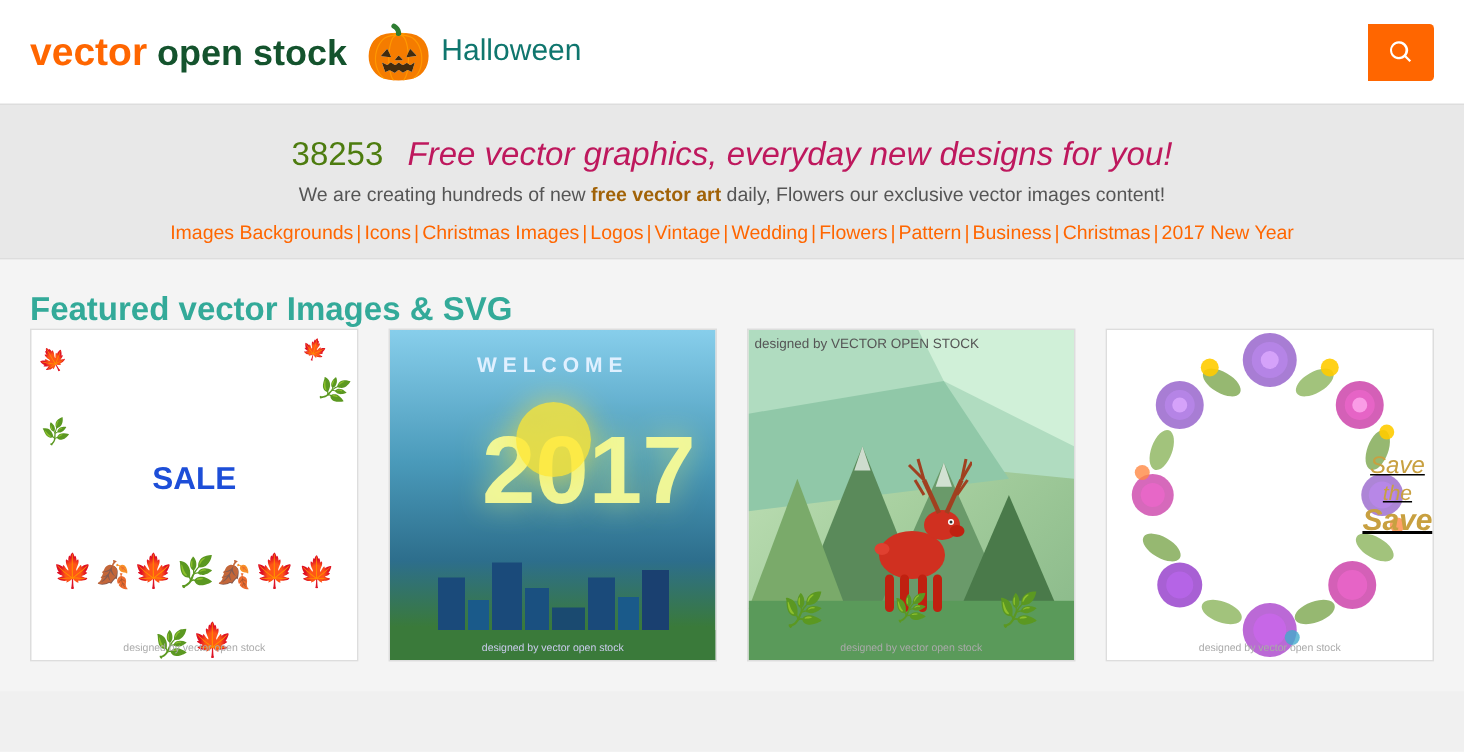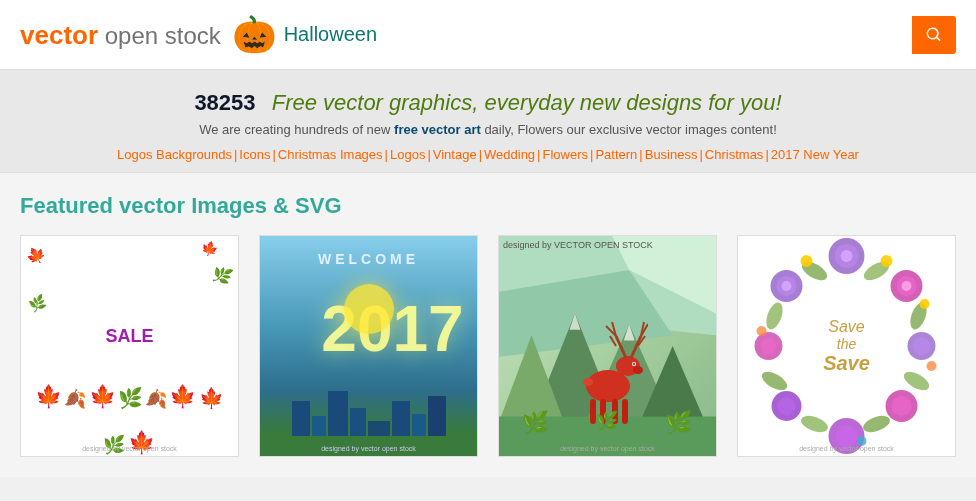--- a/index.html
+++ b/index.html
@@ -19,21 +19,21 @@
       display: flex;
       align-items: center;
       gap: 12px;
     }
     .logo-text {
       font-size: 26px;
       font-weight: bold;
       line-height: 1;
     }
     .logo-vector { color: #f60; font-family: 'Arial Black', Arial, sans-serif; text-transform: lowercase; text-align: center; }
-    .logo-open-stock { color: #737373; font-weight: normal; font-size: 24px; }
+    .logo-open-stock { color: #14532d; font-weight: bold; font-size: 24px; }
     .halloween-badge {
       display: flex;
       align-items: center;
       gap: 6px;
     }
     .pumpkin-icon {
       font-size: 36px;
     }
     .halloween-text {
       color: #0f766e;
@@ -72,27 +72,27 @@
     .hero {
       background: #e8e8e8;
       text-align: center;
       padding: 20px 20px 10px;
       border-bottom: 1px solid #ddd;
     }
     .hero-headline {
       font-size: 22px;
       margin-bottom: 6px;
     }
-    .hero-count { color: #0f172a; font-weight: bold; }
+    .hero-count { color: #4d7c0f; font-weight: normal; }
     .hero-subtitle {
       font-size: 13px;
       color: #555;
       margin-bottom: 10px;
     }
-    .hero-subtitle b { color: #0c4a6e; }
+    .hero-subtitle b { color: #a16207; }
     .nav-links {
       display: flex;
       justify-content: center;
       flex-wrap: wrap;
       gap: 0;
       font-size: 13px;
     }
     .nav-link {
       color: #f60;
       text-decoration: none;
@@ -102,21 +102,20 @@
 
     
     .main {
       background: #f4f4f4;
       padding: 20px 20px;
     }
     .section-title {
       font-size: 22px;
       color: #3a9;
       font-weight: normal;
-      margin-bottom: 16px;
     }
     .section-title span { font-weight: bold; }
 
     .image-grid {
       display: flex;
       gap: 20px;
     }
     .image-card {
       background: #fff;
       border: 1px solid #ddd;
@@ -140,21 +139,21 @@
       position: relative;
       width: 100%;
       height: 220px;
       display: flex;
       flex-direction: column;
       align-items: center;
       justify-content: center;
     }
     .autumn-text-special { font-size: 12px; color: #7a3060; font-weight: bold; letter-spacing: 2px; text-transform: uppercase; }
     .autumn-text-autumn { font-size: 38px; font-weight: 900; color: #f60; text-transform: uppercase; line-height: 1; }
-    .autumn-text-sale { font-size: 18px; color: #a21caf; font-weight: bold; text-transform: uppercase; }
+    .autumn-text-sale { font-size: 21px; color: #1d4ed8; font-weight: bold; text-transform: uppercase; }
 
     
     .card-welcome {
       background: linear-gradient(180deg, #87ceeb 0%, #4a9aba 40%, #2d6e8c 70%, #3a7a3a 90%, #3a7a3a 100%);
       position: relative;
       overflow: hidden;
     }
     .welcome-content {
       text-align: center;
       padding: 10px;
@@ -212,23 +211,24 @@
 
     
     .card-savedate {
       background: #fff;
     }
     .savedate-content {
       width: 100%;
       height: 220px;
       display: flex;
       flex-direction: column;
-      align-items: center;
-      justify-content: center;
-      position: relative;
+      align-items: flex-end;
+      justify-content: center;
+      position: relative;
+      text-decoration: underline;
     }
     .savedate-text {
       position: relative;
       z-index: 2;
       text-align: center;
     }
     .savedate-save { font-size: 16px; color: #c8a040; font-style: italic; }
     .savedate-the { font-size: 14px; color: #c8a040; font-style: italic; }
     .savedate-date { font-size: 20px; color: #c8a040; font-style: italic; font-weight: bold; }
 
@@ -261,27 +261,27 @@
       <svg viewBox="0 0 24 24" xmlns="http://www.w3.org/2000/svg">
         <path d="M10 2a8 8 0 105.293 14.207l4.25 4.25 1.414-1.414-4.25-4.25A8 8 0 0010 2zm0 2a6 6 0 110 12A6 6 0 0110 4z"></path>
       </svg>
     </button>
   </div>
 </div>
 
 <div class="hero">
   <div class="hero-headline">
     <span class="hero-count">38253</span>
-    <span style="margin-left:10px; font-style:italic; color:#4d7c0f;">Free vector graphics, everyday new designs for you!</span>
+    <span style="margin-left:10px; font-style:italic; color:#be185d;">Free vector graphics, everyday new designs for you!</span>
   </div>
   <div class="hero-subtitle">
     <span>We are creating hundreds of new </span><b>free vector art</b><span> daily, Flowers our </span><span>exclusive vector images content!</span>
   </div>
   <div class="nav-links">
-    <a class="nav-link">Logos Backgrounds</a>
+    <a class="nav-link">Images Backgrounds</a>
     <span class="nav-sep"> |</span>
     <a class="nav-link">Icons</a>
     <span class="nav-sep"> |</span>
     <a class="nav-link">Christmas Images</a>
     <span class="nav-sep"> |</span>
     <a class="nav-link">Logos</a>
     <span class="nav-sep"> |</span>
     <a class="nav-link">Vintage</a>
     <span class="nav-sep"> |</span>
     <a class="nav-link">Wedding</a>

